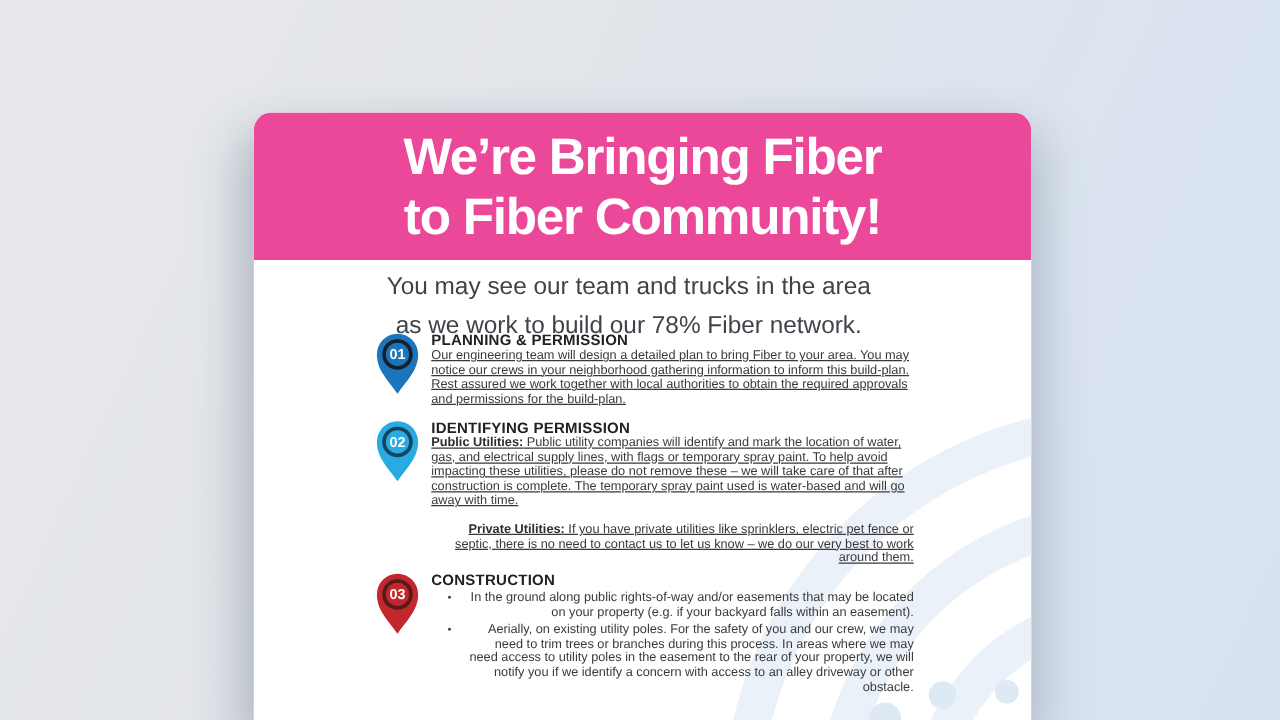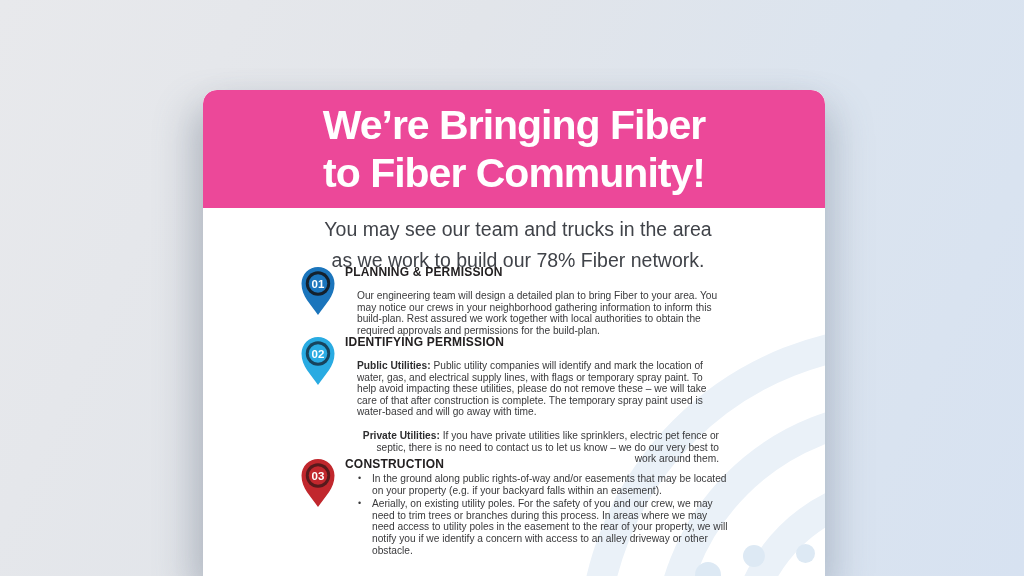--- a/index.html
+++ b/index.html
@@ -22,21 +22,21 @@
     display:flex; flex-direction:column; justify-content:center; align-items:center;
   }
   .flyer-title{
     margin:0; text-align:center; color:#ffffff; font-weight:800;
     font-size:41px; line-height:48px; letter-spacing:-1px;
   }
 
   .subtitle{
     position:absolute; left:0; top:124px; width:600px; margin:0;
     text-align:center; color:#404349; font-weight:500;
-    font-size:19.5px; line-height:31px;padding-left:15px;
+    font-size:19.5px; line-height:31px;
   }
 
   
   .watermark{position:absolute; left:0; top:0; width:622px; height:486px; pointer-events:none;}
   .wm-ring{position:absolute; border-radius:50%; border:30px solid #eaf1f8;}
   .wm-ring.r1{width:290px; height:290px; left:525px; top:385px;}
   .wm-ring.r2{width:440px; height:440px; left:450px; top:310px;}
   .wm-ring.r3{width:590px; height:590px; left:375px; top:235px;}
   .wm-dot{position:absolute; border-radius:50%; background:#dde9f4;}
   .wm-dot.d1{width:22px; height:22px; left:540px; top:455px;}
@@ -48,28 +48,28 @@
   .step.s2{top:246px;}
   .step.s3{top:368px;}
 
   .pin{position:absolute; left:0; top:0; width:38px; height:50px;}
 
   .step-body{margin-left:46px; width:386px;}
   .step-heading{
     margin:0 0 1px 0; font-size:12px; line-height:12px; font-weight:700;
     color:#232021; letter-spacing:.2px;
   }
-  .step-text{margin:12px; font-size:10.2px; line-height:11.6px; font-weight:400; color:#39393b;}
+  .step-text{margin:0; font-size:10.2px; line-height:11.6px; font-weight:400; color:#39393b;text-decoration:underline;}
   .step-text + .step-text{margin-top:11px;text-align:right;}
   .step-text b{font-weight:700; color:#2d2d2f;}
 
   .bullets{list-style:none; margin:3px 0 0 0; padding:0;}
   .bullets li{
     position:relative; padding-left:27px; margin:0 0 2px 0;
-    font-size:10.2px; line-height:11.6px; font-weight:400; color:#39393b;
+    font-size:10.2px; line-height:11.6px; font-weight:400; color:#39393b;text-align:right;
   }
   .bullets li::before{
     content:"•"; position:absolute; left:13px; top:0; font-size:9px; color:#39393b;
   }
 </style>
 </head>
 <body>
 
 <div class="stage">
   <div class="flyer">

